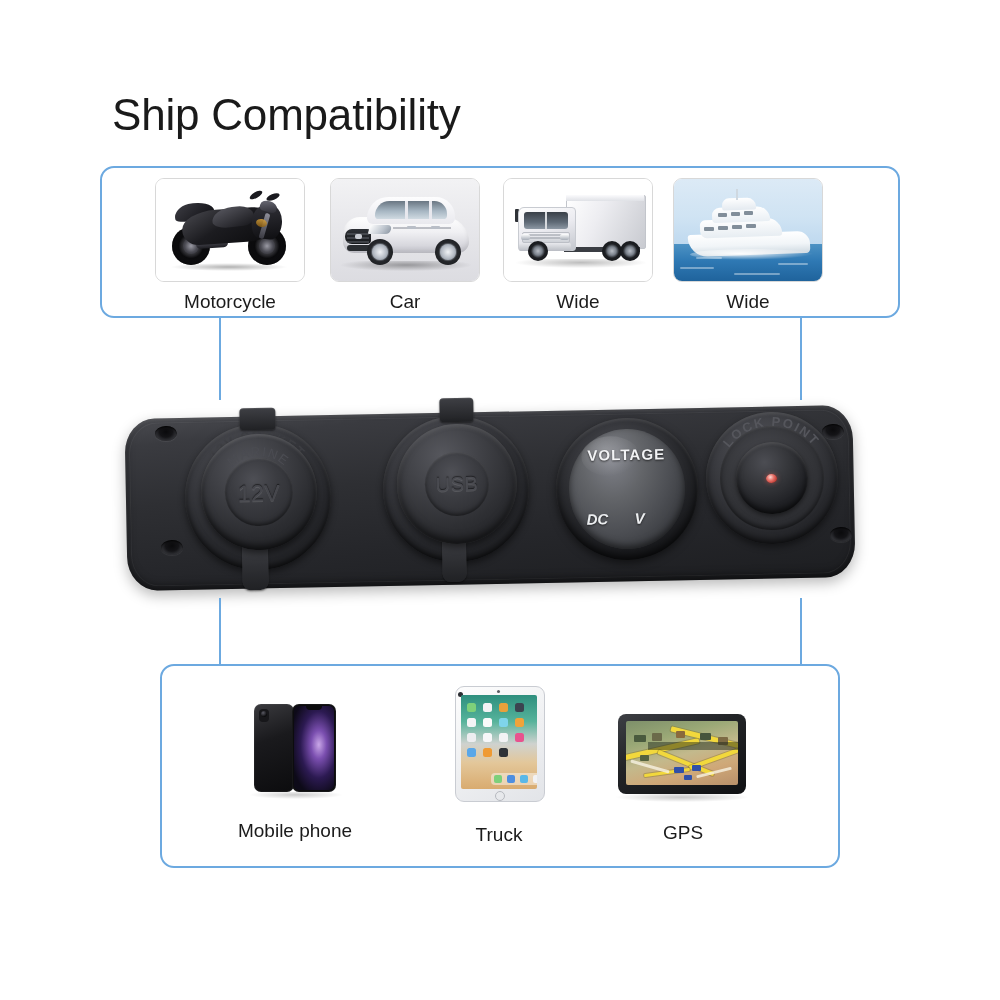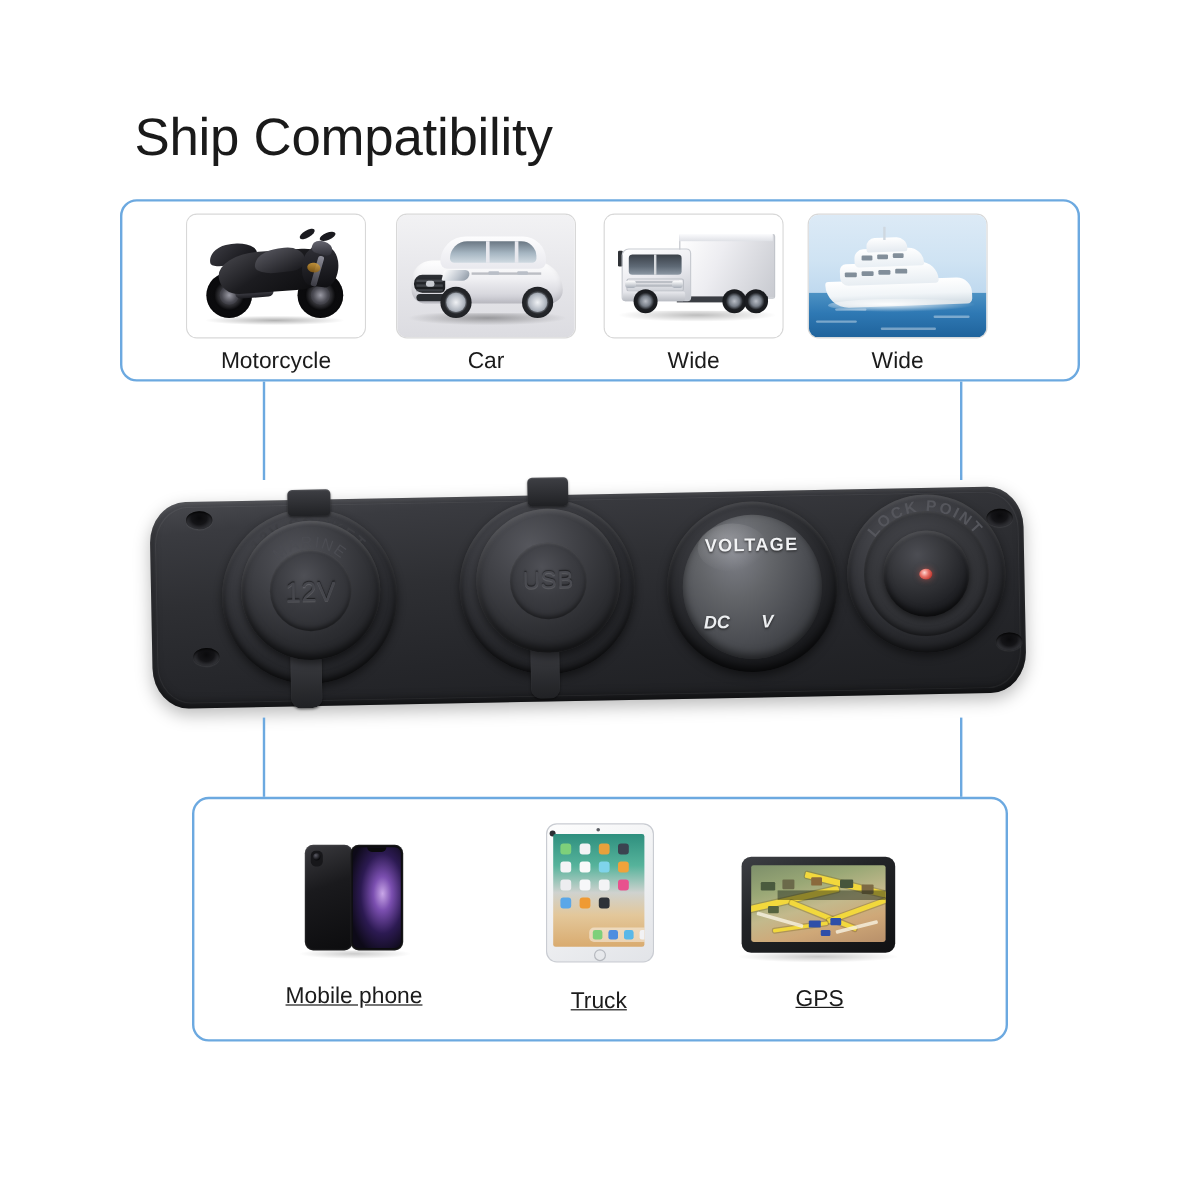--- a/index.html
+++ b/index.html
@@ -343,21 +343,20 @@
   #cell-gps    { left: 604px; top: 700px; width: 158px; }
   .d-thumb { background:#fff; }
   #thumb-phone  { width: 130px; height: 118px; }
   #thumb-tablet { width: 124px; height: 136px; }
   #thumb-gps    { width: 158px; height: 108px; }
   .device-label {
     margin-top: 14px;
     font-size: 19px;
     color: #1b1b1b;
     white-space: nowrap;
-    text-decoration: underline;
   }
 
   
   .ph-back {
     position:absolute; left:24px; top:16px; width:40px; height:88px;
     background:linear-gradient(160deg,#3a3a3e 0%,#1a1a1d 40%,#0c0c0e 100%);
     border-radius:7px;
     box-shadow: inset 0 0 2px rgba(255,255,255,.18);
   }
   .ph-cam {

